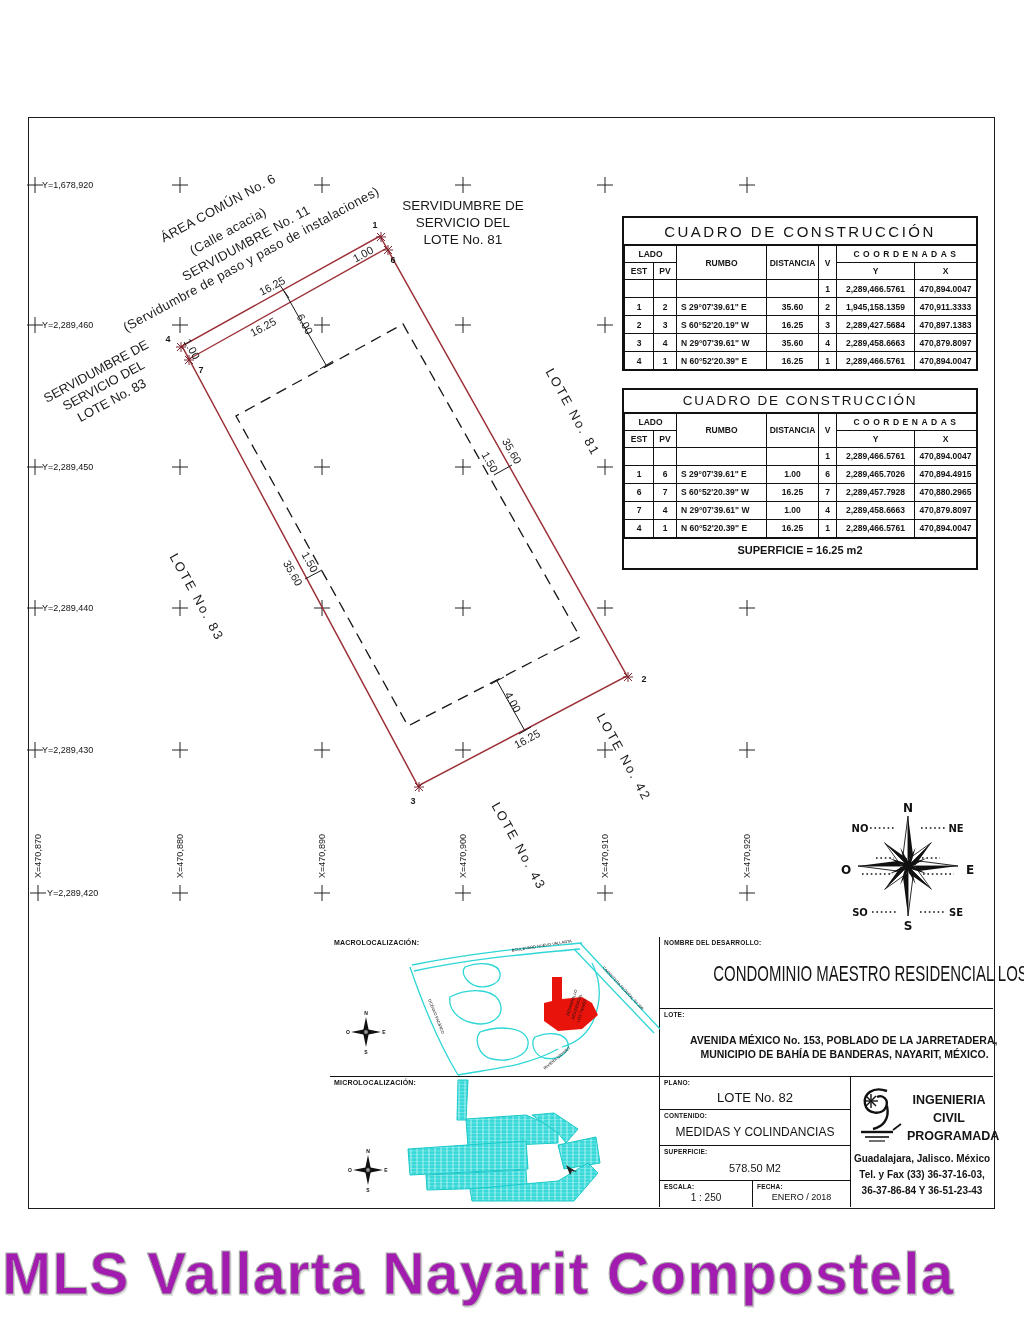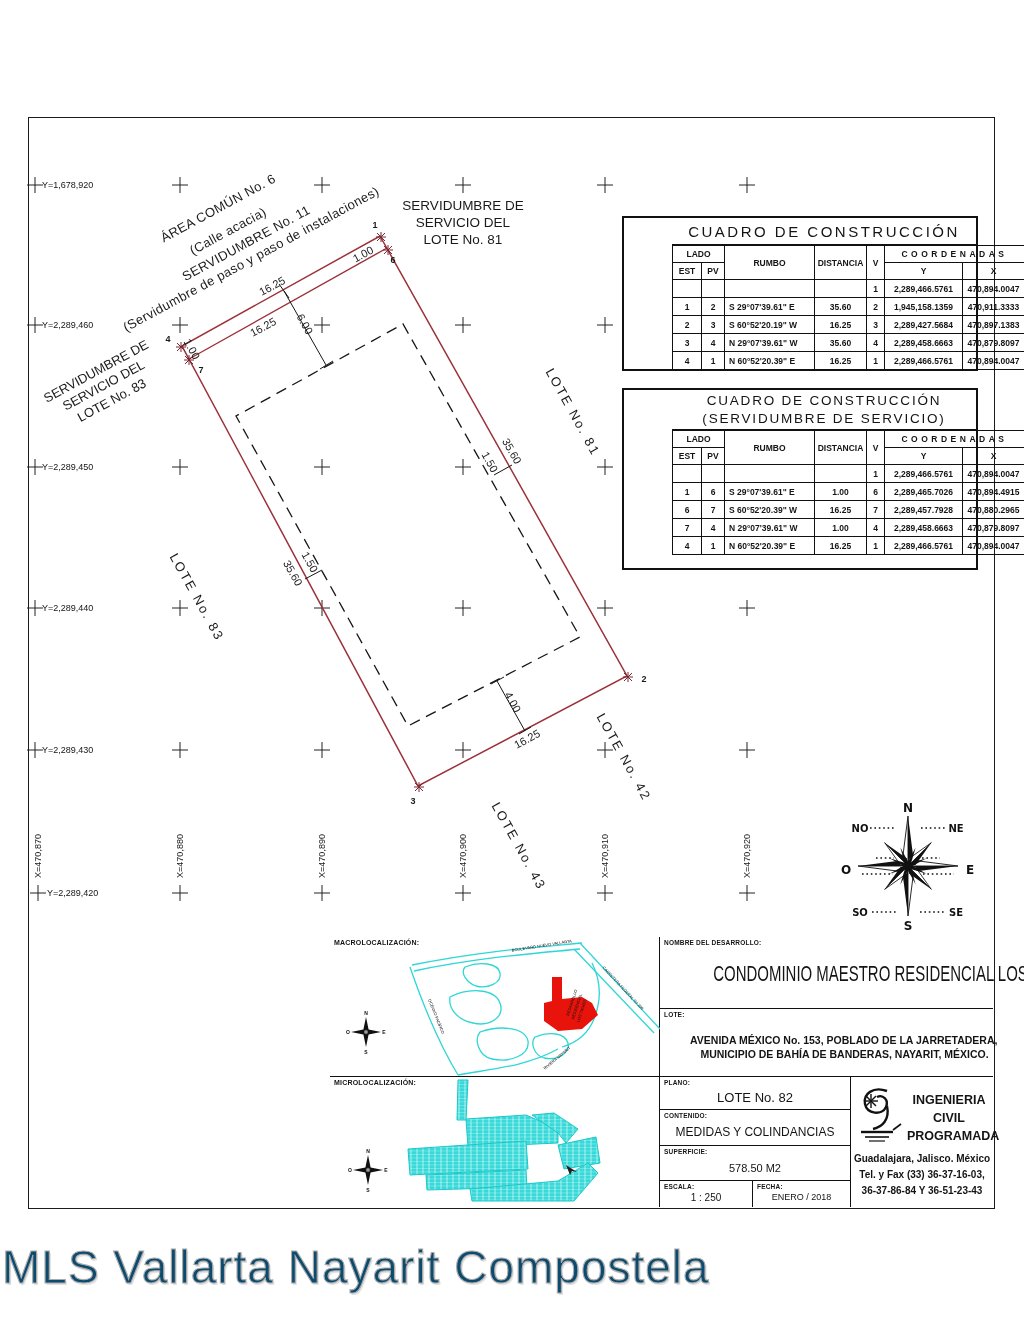--- a/index.html
+++ b/index.html
@@ -12,37 +12,37 @@
   .rV{transform:translate(-50%,-50%) rotate(-90deg);}
   .dim{font-size:11px;}
   .street{font-size:13px;letter-spacing:.4px;}
   .lot{font-size:13px;letter-spacing:2px;}
   .vtx{font-size:9px;font-weight:bold;}
   .ylab{position:absolute;font-size:9px;white-space:nowrap;}
   .block3{text-align:center;line-height:1.25;font-size:13px;white-space:nowrap;}
   .frame{position:absolute;left:28px;top:117px;width:965px;height:1090px;border:1.6px solid #1b1b1b;}
 
   
-  .tablebox{position:absolute;border:2px solid #111;background:#fff;box-sizing:border-box;padding-left:48px;}
+  .tablebox{position:absolute;border:2px solid #111;background:#fff;box-sizing:border-box;}
   .ttitle{border-bottom:1.6px solid #111;text-align:center;font-size:15px;letter-spacing:2.5px;padding:5px 0 4px;white-space:nowrap;}
   .t2title{font-size:13.5px;letter-spacing:1.8px;line-height:1.3;padding:2px 0;}
   table.cu{border-collapse:collapse;width:100%;table-layout:fixed;}
   .cu th,.cu td{border:1px solid #111;font-size:8.5px;font-weight:bold;text-align:center;
                 padding:1px 0;white-space:nowrap;overflow:hidden;height:14px;}
   .cu td{height:15px;}
   .cu .rumbo{text-align:left;padding-left:4px;}
   .cu .hdr-coord{letter-spacing:3.5px;}
   .tfoot{border-top:1.6px solid #111;text-align:center;font-size:11px;font-weight:bold;padding:5px 0 4px;}
 
   
   .tbcell{position:absolute;box-sizing:border-box;background:#fff;}
   .cellLabel{position:absolute;top:2px;left:4px;font-size:6.5px;font-weight:bold;letter-spacing:.2px;white-space:nowrap;}
   .centerer{position:absolute;left:0;right:0;text-align:center;white-space:nowrap;}
-  .watermark{position:absolute;left:2px;top:1240px;font-size:46px;letter-spacing:1px;white-space:nowrap;
-             color:#0c4a6e;-webkit-text-stroke:1.1px #ababab;text-shadow:1.5px 1.5px 0 #e2e2e2;}
+  .watermark{position:absolute;left:2px;top:1240px;font-size:59px;letter-spacing:1px;white-space:nowrap;
+             color:#a21caf;-webkit-text-stroke:1.1px #ababab;text-shadow:1.5px 1.5px 0 #e2e2e2;font-weight:bold;}
 </style>
 </head>
 <body>
 
 <div class="frame"></div>
 
 <svg class="abs" style="left:0;top:0" width="1024" height="1325" viewBox="0 0 1024 1325">
   <defs>
     <g id="cross" stroke="#232323" stroke-width="1">
         <line x1="-8" y1="0" x2="8" y2="0"></line>
@@ -317,21 +317,20 @@
           <td class="coord">2,289,466.5761</td>
           <td class="coord">470,894.0047</td>
         </tr>
   </tbody>
     </table>
 </div>
 
 <div class="tablebox" style="left:622px;top:388px;width:356px;height:182px">
   <div class="ttitle t2title">
     <div>CUADRO DE CONSTRUCCIÓN</div>
-    <div>(SERVIDUMBRE DE SERVICIO)</div>
   </div>
   <table class="cu">
     <colgroup>
         <col style="width:29px">
         <col style="width:23px">
         <col style="width:90px">
         <col style="width:52px">
         <col style="width:18px">
         <col style="width:78px">
         <col style="width:62px">
@@ -390,20 +389,21 @@
           <td>4</td>
           <td>1</td>
           <td class="rumbo">N 60°52'20.39" E</td>
           <td>16.25</td>
           <td>1</td>
           <td class="coord">2,289,466.5761</td>
           <td class="coord">470,894.0047</td>
         </tr>
   </tbody>
     </table>
+  <div class="tfoot">SUPERFICIE = 16.25 m2</div>
 </div>
 
 <div class="tbcell" style="left:330px;top:937px;width:663px;height:270px;border:2px solid #111"></div>
 
 <div class="tbcell" style="left:330px;top:937px;width:330px;height:140px;border-right:1.5px solid #111;border-bottom:1.5px solid #111">
   <div class="cellLabel" style="font-size:7px">MACROLOCALIZACIÓN:</div>
   <svg width="330" height="140" viewBox="0 0 330 140" style="position:absolute;left:0;top:0">
     <g fill="none" stroke="#2fd6d6" stroke-width="1.3">
       <path d="M80,30 C92,65 108,105 128,138"></path>
       <path d="M82,28 C150,14 210,10 252,6"></path>

